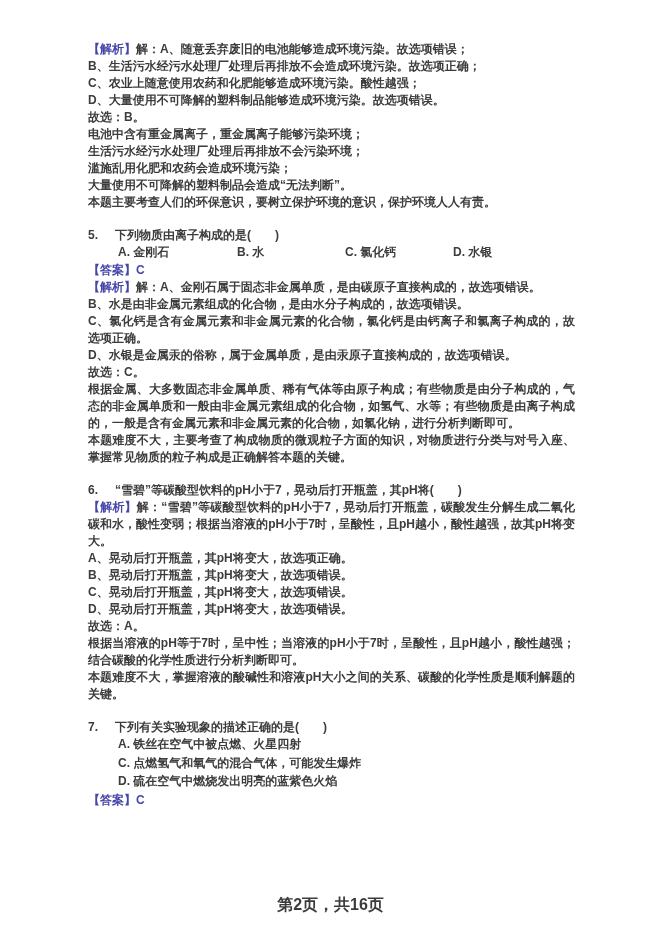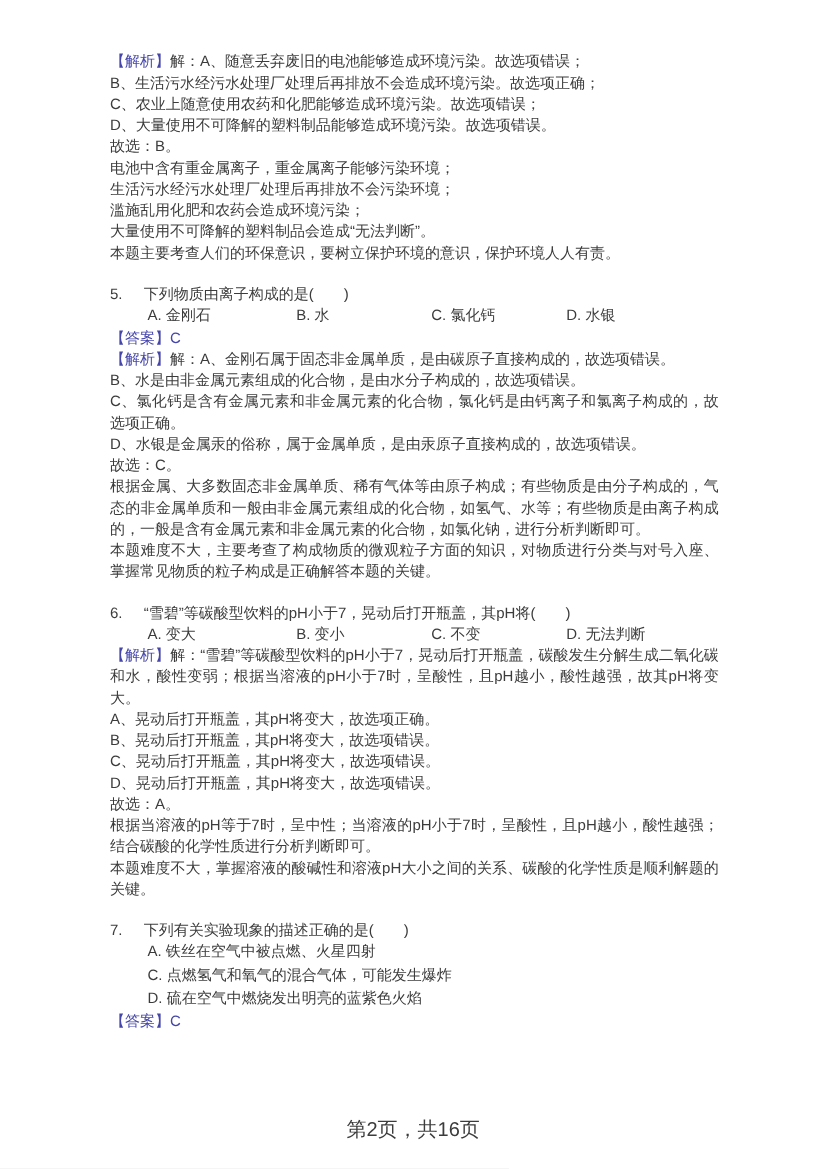--- a/index.html
+++ b/index.html
@@ -8,20 +8,21 @@
     position: relative;
     width: 661px;
     height: 935px;
     margin: 0 auto;
     background: #ffffff;
     overflow: hidden;
     font-family: "Liberation Sans", "DejaVu Sans", sans-serif;
     font-size: 12px;
     line-height: 17px;
     color: #3c3c3c;
+    font-weight: bold;
   }
   .content {
     position: absolute;
     left: 88px;
     top: 41px;
     width: 487px;
   }
   p { margin: 0; }
   .line { text-align: justify; }
   .marker { color: #4646aa; }
@@ -50,21 +51,21 @@
 </style>
 </head>
 <body>
 
 <div class="page">
   <main class="content">
 
     <section>
       <p class="line"><span class="marker">【解析】</span><span>解：A、随意丢弃废旧的电池能够造成环境污染。故选项错误；</span></p>
       <p class="line">B、生活污水经污水处理厂处理后再排放不会造成环境污染。故选项正确；</p>
-      <p class="line">C、农业上随意使用农药和化肥能够造成环境污染。故选项错误；</p>
+      <p class="line">C、农业上随意使用农药和化肥能够造成环境污染。酸性越强；</p>
       <p class="line">D、大量使用不可降解的塑料制品能够造成环境污染。故选项错误。</p>
       <p class="line">故选：B。</p>
       <p class="line">电池中含有重金属离子，重金属离子能够污染环境；</p>
       <p class="line">生活污水经污水处理厂处理后再排放不会污染环境；</p>
       <p class="line">滥施乱用化肥和农药会造成环境污染；</p>
       <p class="line">大量使用不可降解的塑料制品会造成“无法判断”。</p>
       <p class="line">本题主要考查人们的环保意识，要树立保护环境的意识，保护环境人人有责。</p>
     </section>
 
     <section class="q-block">
@@ -80,26 +81,20 @@
       <p class="line">B、水是由非金属元素组成的化合物，是由水分子构成的，故选项错误。</p>
       <p class="line">C、氯化钙是含有金属元素和非金属元素的化合物，氯化钙是由钙离子和氯离子构成的，故选项正确。</p>
       <p class="line">D、水银是金属汞的俗称，属于金属单质，是由汞原子直接构成的，故选项错误。</p>
       <p class="line">故选：C。</p>
       <p class="line">根据金属、大多数固态非金属单质、稀有气体等由原子构成；有些物质是由分子构成的，气态的非金属单质和一般由非金属元素组成的化合物，如氢气、水等；有些物质是由离子构成的，一般是含有金属元素和非金属元素的化合物，如氯化钠，进行分析判断即可。</p>
       <p class="line">本题难度不大，主要考查了构成物质的微观粒子方面的知识，对物质进行分类与对号入座、掌握常见物质的粒子构成是正确解答本题的关键。</p>
     </section>
 
     <section class="q-block">
       <p class="line q-line"><span class="q-num">6.</span><span>“雪碧”等碳酸型饮料的pH小于7，晃动后打开瓶盖，其pH将(　　)</span></p>
-      <div class="options-row">
-        <span class="opt">A. 变大</span>
-        <span class="opt">B. 变小</span>
-        <span class="opt">C. 不变</span>
-        <span class="opt">D. 无法判断</span>
-      </div>
       <p class="line"><span class="marker">【解析】</span><span>解：“雪碧”等碳酸型饮料的pH小于7，晃动后打开瓶盖，碳酸发生分解生成二氧化碳和水，酸性变弱；根据当溶液的pH小于7时，呈酸性，且pH越小，酸性越强，故其pH将变大。</span></p>
       <p class="line">A、晃动后打开瓶盖，其pH将变大，故选项正确。</p>
       <p class="line">B、晃动后打开瓶盖，其pH将变大，故选项错误。</p>
       <p class="line">C、晃动后打开瓶盖，其pH将变大，故选项错误。</p>
       <p class="line">D、晃动后打开瓶盖，其pH将变大，故选项错误。</p>
       <p class="line">故选：A。</p>
       <p class="line">根据当溶液的pH等于7时，呈中性；当溶液的pH小于7时，呈酸性，且pH越小，酸性越强；结合碳酸的化学性质进行分析判断即可。</p>
       <p class="line">本题难度不大，掌握溶液的酸碱性和溶液pH大小之间的关系、碳酸的化学性质是顺利解题的关键。</p>
     </section>
 

